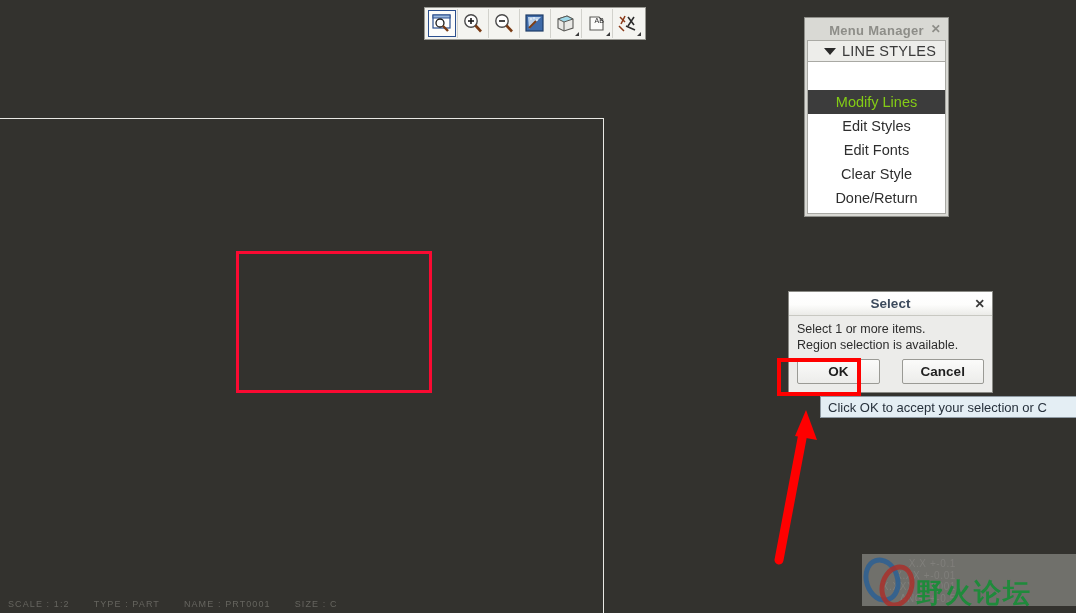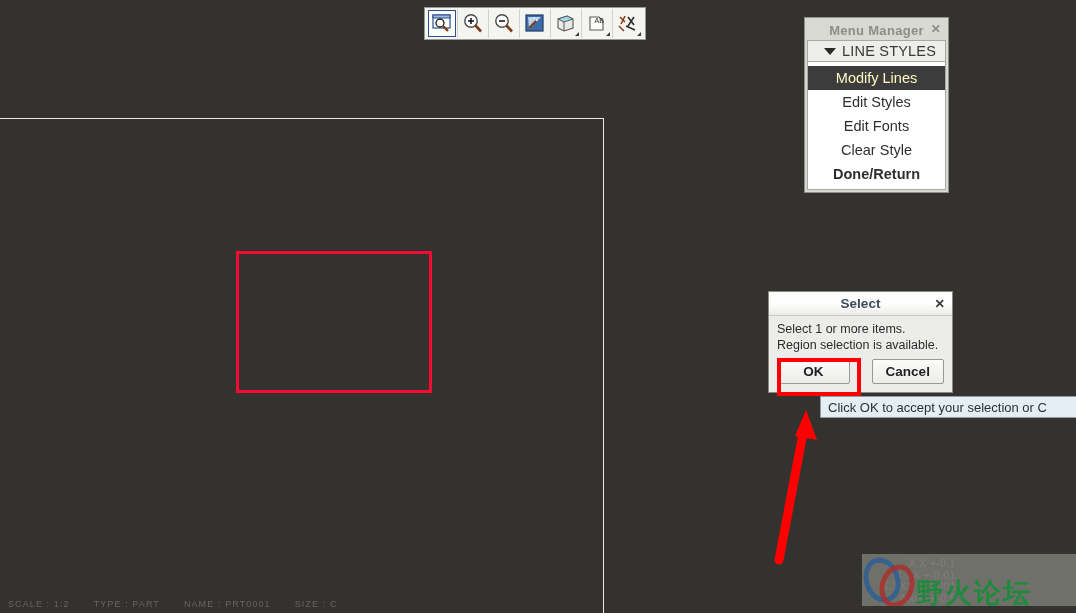--- a/index.html
+++ b/index.html
@@ -223,30 +223,31 @@
   }
   .mm-item {
     height: 24px;
     line-height: 24px;
     text-align: center;
     font-size: 14.5px;
     color: #2e2e2e;
   }
   .mm-item.active {
     background: #3c3c3c;
-    color: #fef9c3;
-  }
-  .mm-item.bold { font-weight: bold; }
+    color: #84cc16;
+    margin-top: 24px;
+  }
+  .mm-item.bold { font-weight: normal; }
 
   
   #select-dialog {
     position: absolute;
-    left: 768px;
+    left: 788px;
     top: 291px;
-    width: 185px;
+    width: 205px;
     background: #ececea;
     border: 1px solid #8a8a85;
     box-sizing: border-box;
   }
   #sd-title {
     height: 23px;
     background: linear-gradient(to bottom, #ffffff 0%, #fdfdfc 55%, #ebebe8 100%);
     border-bottom: 1px solid #c8c8c2;
     display: flex;
     align-items: center;

